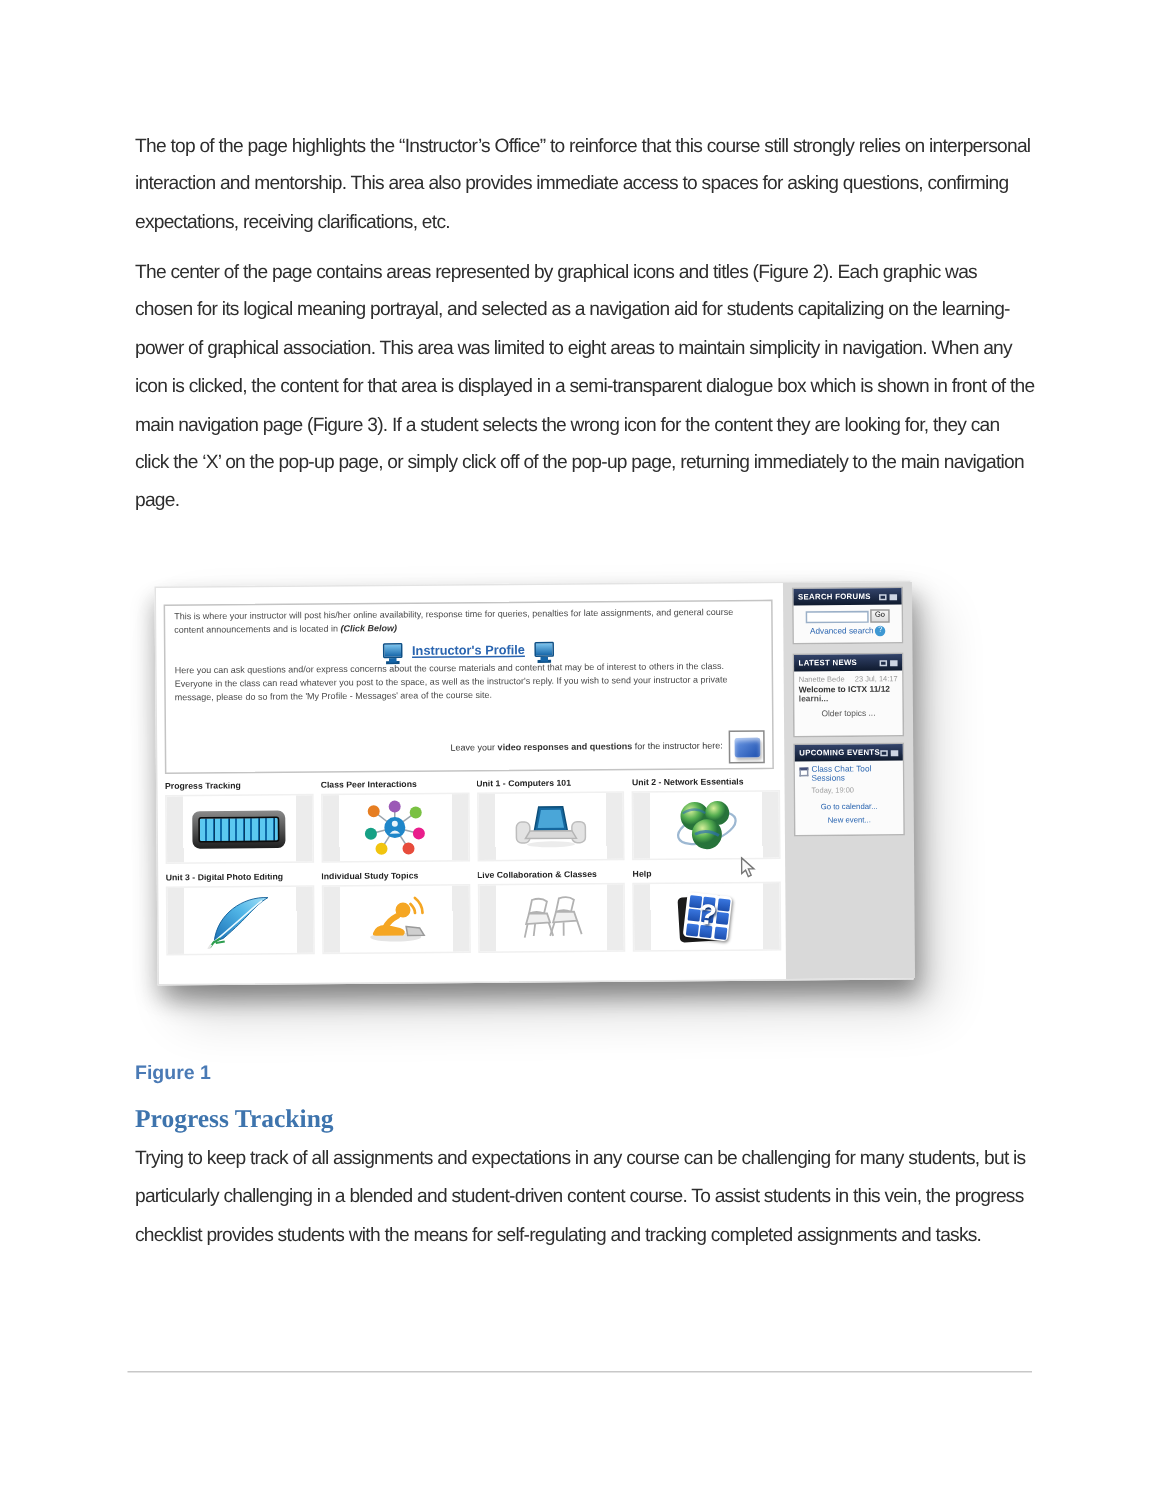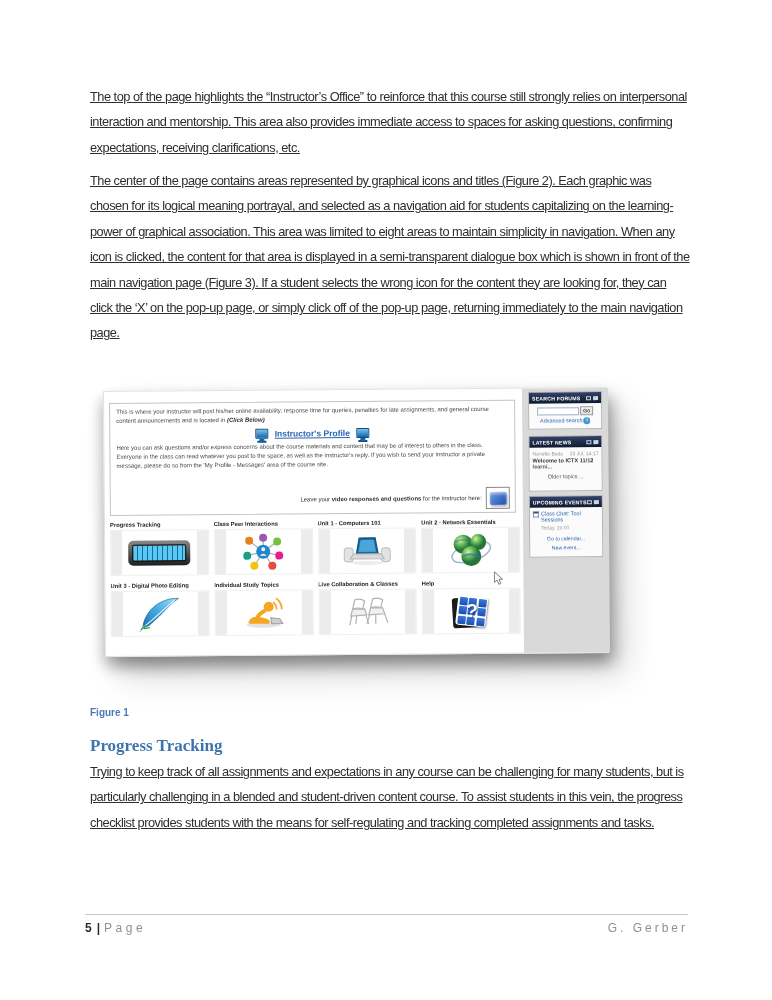--- a/index.html
+++ b/index.html
@@ -5,21 +5,20 @@
   * { margin:0; padding:0; box-sizing:border-box; }
   html,body { background:#ffffff; }
   #page {
     position:relative; width:772px; height:1000px; background:#ffffff;
     font-family:"Liberation Sans", sans-serif; color:#2e2e2e; overflow:hidden;
   }
   .bodytext {
     position:absolute; left:90px; width:600px;
     font-size:12.8px; letter-spacing:-0.5px; line-height:25.4px; color:#2e2e2e;
     text-align:left;
-    text-decoration:underline;
   }
   #p1 { top:84px; }
   #p2 { top:168px; }
   #p3 { top:759px; }
 
   
   #figure {
     position:absolute; left:104px; top:389px; width:504px; height:266px;
     background:#ffffff; border:1px solid #e3e3e3;
     box-shadow: 5px 10px 16px rgba(0,0,0,.32), 16px 20px 34px rgba(0,0,0,.16), -4px 8px 14px rgba(0,0,0,.12);
@@ -80,21 +79,21 @@
   .news-more { color:#555; font-size:5.6px; }
   .older-link { text-align:center; color:#555; font-size:5.6px; margin-top:4px; }
   .event-link { color:#2a65b0; font-size:5.5px; display:flex; gap:2px; }
   .cal-ico { width:6px; height:6px; border:1px solid #8a93a8; border-top:2px solid #44507a; flex:0 0 auto; margin-top:1px; background:#fff; }
   .event-time { color:#a0a0a0; font-size:5px; margin:2px 0 0 8px; }
   .event-actions { margin-top:4px; text-align:center; color:#2a65b0; font-size:5.2px; line-height:1.7; }
 
   .cursor { position:absolute; left:388px; top:182px; }
 
   
-  #fig-caption { position:absolute; left:90px; top:707px; font-size:10px; font-weight:bold; color:#4a7ab5; letter-spacing:0; }
+  #fig-caption { position:absolute; left:90px; top:707px; font-size:13px; font-weight:bold; color:#4a7ab5; letter-spacing:0; }
   #heading { position:absolute; left:90px; top:736px; font-family:"Liberation Serif", serif; font-size:17px; font-weight:bold; color:#3e74ad; }
   #footer-line { position:absolute; left:85px; top:914px; width:603px; border-top:1px solid #c8c8c8; }
   #footer { position:absolute; left:85px; top:921px; width:603px; display:flex; justify-content:space-between; font-size:12px; }
   .f-num { font-weight:bold; color:#2b2b2b; }
   .f-sep { font-weight:bold; color:#2b2b2b; margin:0 4px 0 5px; }
   .f-page { color:#8f8f8f; letter-spacing:3.5px; }
   .f-author { color:#8f8f8f; letter-spacing:3px; }
 </style>
 </head>
 <body>
@@ -331,20 +330,14 @@
     <svg class="cursor" width="11" height="15" viewBox="0 0 11 15">
       <path d="M1 1 L1 11.5 L3.6 9.2 L5.4 13.5 L7.3 12.6 L5.5 8.4 L9.2 8.4 Z" fill="#fafafa" stroke="#6e6e6e" stroke-width=".9" opacity=".95"></path>
     </svg>
   </div>
 
   <div id="fig-caption">Figure 1</div>
   <h2 id="heading">Progress Tracking</h2>
   <p id="p3" class="bodytext">Trying to keep track of all assignments and expectations in any course can be challenging for many students, but is particularly challenging in a blended and student-driven content course.  To assist students in this vein, the progress checklist provides students with the means for self-regulating and tracking completed assignments and tasks.</p>
 
   <div id="footer-line"></div>
-  <div id="footer">
-    <span>
-      <span class="f-num">5</span><span class="f-sep">|</span><span class="f-page">Page</span>
-    </span>
-    <span class="f-author">G. Gerber</span>
-  </div>
 
 </div>
 
 </body></html>

